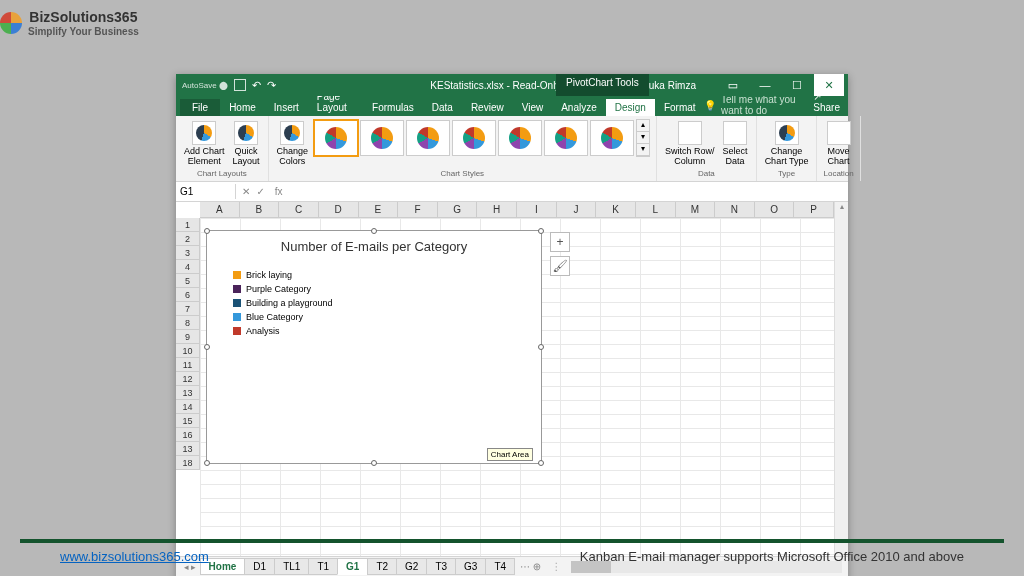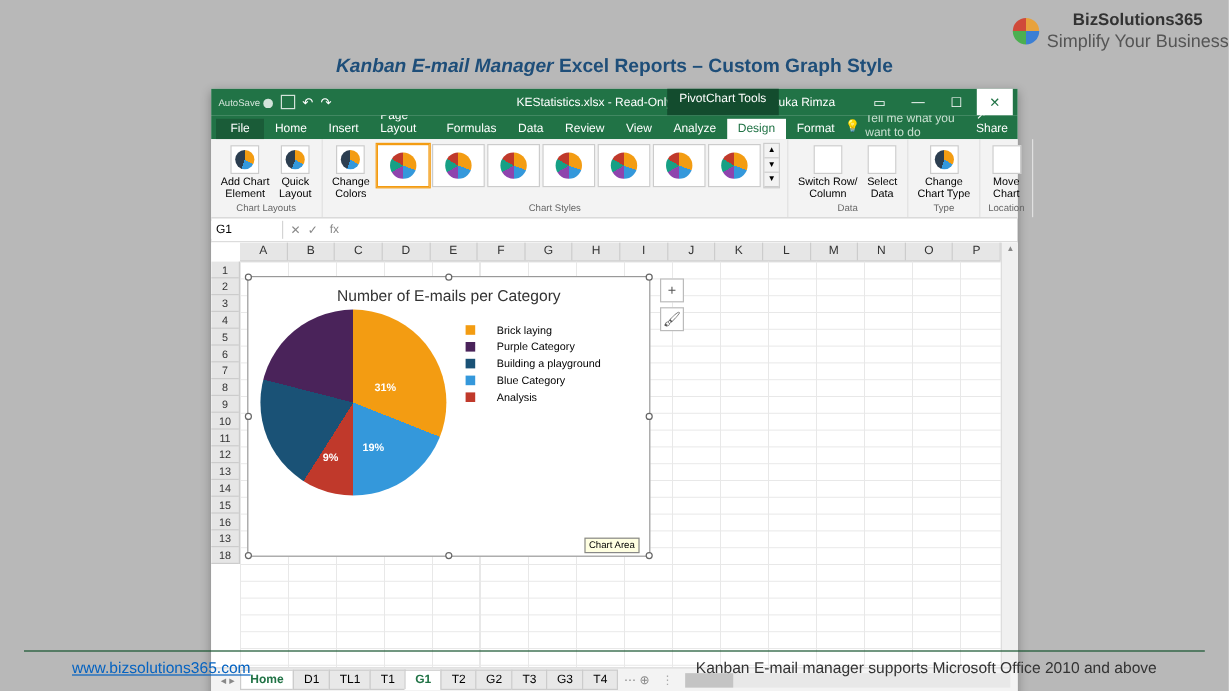--- a/index.html
+++ b/index.html
@@ -1,21 +1,21 @@
 <!DOCTYPE html>
 <html><head>
 <meta charset="utf-8">
 <style>
 *{margin:0;padding:0;box-sizing:border-box;font-family:"Segoe UI",Tahoma,sans-serif}
 body{background:#b8b8b8;width:1024px;height:576px;position:relative;overflow:hidden}
 .page-header{text-align:center;padding:8px 0 4px}
-.logo-wrap{display:flex;align-items:center;justify-content:flex-end;gap:6px;margin-bottom:4px}
+.logo-wrap{display:flex;align-items:center;justify-content:flex-start;gap:6px;margin-bottom:4px}
 .logo-icon{width:22px;height:22px;border-radius:50%;background:conic-gradient(#e8a23c 0 90deg,#3b7fd4 90deg 180deg,#4caf50 180deg 270deg,#d04a3a 270deg 360deg)}
 .logo-text{font-weight:700;font-size:14px;color:#333}
-.logo-sub{font-size:15px;color:#555;display:block;font-weight:400}
+.logo-sub{font-size:10px;color:#555;display:block;font-weight:700}
 .slide-title{font-size:16px;font-weight:700;color:#1e4e79}
 .slide-title .italic{font-style:italic}
 .excel-window{position:absolute;left:176px;top:74px;width:672px;height:520px;background:#ffffff;box-shadow:0 2px 8px rgba(0,0,0,.3);display:flex;flex-direction:column}
 .titlebar{background:#217346;height:22px;display:flex;align-items:center;color:#fff;font-size:10px;position:relative}
 .tb-left{display:flex;align-items:center;gap:6px;padding-left:6px}
 .tb-save{width:12px;height:12px;border:1px solid #fff;opacity:.8}
 .tb-undo{font-size:11px}
 .tb-center{position:absolute;left:50%;transform:translateX(-50%);font-size:10px}
 .tb-tools{position:absolute;left:380px;background:#134c2e;height:22px;padding:3px 10px 0;font-size:10px}
 .tb-right{margin-left:auto;display:flex;align-items:center;gap:2px;padding-right:4px}
@@ -55,21 +55,21 @@
 .chart-handle{position:absolute;width:6px;height:6px;background:#fff;border:1px solid #666;border-radius:50%}
 .ch-tl{top:-3px;left:-3px}.ch-tr{top:-3px;right:-3px}.ch-bl{bottom:-3px;left:-3px}.ch-br{bottom:-3px;right:-3px}
 .ch-tm{top:-3px;left:50%;margin-left:-3px}.ch-bm{bottom:-3px;left:50%;margin-left:-3px}
 .ch-ml{top:50%;left:-3px;margin-top:-3px}.ch-mr{top:50%;right:-3px;margin-top:-3px}
 .chart-title{text-align:center;font-size:13px;padding:8px 0 4px;color:#333}
 .chart-body{display:flex;padding:0 10px}
 .pie-wrap{width:155px;height:155px;position:relative}
 .pie{width:155px;height:155px;border-radius:50%;background:conic-gradient(#f39c12 0deg 111.6deg,#3498db 111.6deg 180deg,#c0392b 180deg 212.4deg,#1a5276 212.4deg 284.4deg,#4a235a 284.4deg 360deg)}
 .pie-label{position:absolute;color:#fff;font-size:9px;font-weight:600}
 .legend{padding:12px 0 0 16px;font-size:9px}
-.legend-item{display:flex;align-items:center;gap:18px;margin-bottom:4px}
+.legend-item{display:flex;align-items:center;gap:5px;margin-bottom:4px}
 .legend-sw{width:8px;height:8px}
 .chart-area-tip{position:absolute;bottom:2px;right:8px;font-size:8px;background:#ffffe1;border:1px solid #888;padding:1px 3px}
 .side-btns{position:absolute;top:14px;left:350px;display:flex;flex-direction:column;gap:4px}
 .side-btn{width:20px;height:20px;border:1px solid #bbb;background:#fff;text-align:center;line-height:18px;font-size:12px;color:#555}
 .callout{position:absolute;top:-8px;left:110px;width:130px;background:#fff;border:1px solid #ccc;border-radius:4px;padding:6px 8px;font-size:10px;color:#1e4e79;text-align:center;box-shadow:0 2px 4px rgba(0,0,0,.2);z-index:5}
 .callout::after{content:"";position:absolute;bottom:-10px;left:50%;margin-left:-8px;border:8px solid transparent;border-top-color:#fff}
 .vscroll{position:absolute;top:0;right:0;width:14px;bottom:0;background:#f0f0f0;border-left:1px solid #ddd}
 .vscroll::before{content:"▴";position:absolute;top:0;width:14px;text-align:center;font-size:8px;color:#888}
 .sheet-tabs{height:20px;background:#f3f3f3;border-top:1px solid #d4d4d4;display:flex;align-items:center;font-size:10px;padding-left:4px}
 .stab-nav{padding:0 4px;color:#888;font-size:9px}
@@ -77,37 +77,34 @@
 .stab.home{color:#217346;font-weight:600;background:#fff}
 .stab.active{background:#fff;border-bottom:1px solid #fff;color:#217346;font-weight:600}
 .stab-add{padding:2px 6px;color:#888}
 .hscroll{flex:1;margin:0 6px;height:12px;background:#e8e8e8;position:relative}
 .hscroll::before{content:"";position:absolute;left:0;width:40px;height:100%;background:#c4c4c4}
 .statusbar{height:18px;background:#f3f3f3;border-top:1px solid #d4d4d4;display:flex;align-items:center;font-size:10px;padding:0 6px;color:#555}
 .sb-right{margin-left:auto;display:flex;align-items:center;gap:6px}
 .view-btn{width:16px;height:12px;border:1px solid #aaa}
 .zoom-slider{width:60px;height:3px;background:#ccc;position:relative}
 .zoom-slider::after{content:"";position:absolute;left:50%;top:-3px;width:3px;height:9px;background:#888}
-.footer{position:absolute;bottom:12px;left:0;right:0;padding:0 40px;display:flex;justify-content:space-between;font-size:13px;border-top:1px solid #14532d;padding-top:6px;margin:0 20px}
+.footer{position:absolute;bottom:12px;left:0;right:0;padding:0 40px;display:flex;justify-content:space-between;font-size:13px;border-top:4px solid #14532d;padding-top:6px;margin:0 20px}
 .footer a{color:#0563c1;text-decoration:underline}
 .footer-right{color:#333}
 </style>
 </head>
 <body>
 
 <div class="page-header">
   <div class="logo-wrap">
     <div class="logo-icon"></div>
     <div>
       <span class="logo-text">BizSolutions365</span>
       <span class="logo-sub">Simplify Your Business</span>
     </div>
-  </div>
-  <div class="slide-title">
-    <span class="italic">Kanban E-mail Manager</span><span> Excel Reports – Custom Graph Style</span>
   </div>
 </div>
 
 <div class="excel-window">
   <div class="titlebar">
     <div class="tb-left">
       <span style="font-size:8px;opacity:.8">AutoSave ⬤</span>
       <span class="tb-save"></span>
       <span class="tb-undo">↶</span>
       <span class="tb-undo">↷</span>
@@ -269,26 +266,20 @@
         <div class="chart-handle ch-tl"></div>
         <div class="chart-handle ch-tm"></div>
         <div class="chart-handle ch-tr"></div>
         <div class="chart-handle ch-ml"></div>
         <div class="chart-handle ch-mr"></div>
         <div class="chart-handle ch-bl"></div>
         <div class="chart-handle ch-bm"></div>
         <div class="chart-handle ch-br"></div>
         <div class="chart-title">Number of E-mails per Category</div>
         <div class="chart-body">
-          <div class="pie-wrap">
-            <div class="pie"></div>
-            <div class="pie-label" style="top:60px;left:95px">31%</div>
-            <div class="pie-label" style="top:110px;left:85px">19%</div>
-            <div class="pie-label" style="top:118px;left:52px">9%</div>
-          </div>
           <div class="legend" id="legend">
               <div class="legend-item">
                 <span class="legend-sw" style="background:#f39c12"></span>
                 <span>Brick laying</span>
               </div>
               <div class="legend-item">
                 <span class="legend-sw" style="background:#4a235a"></span>
                 <span>Purple Category</span>
               </div>
               <div class="legend-item">

